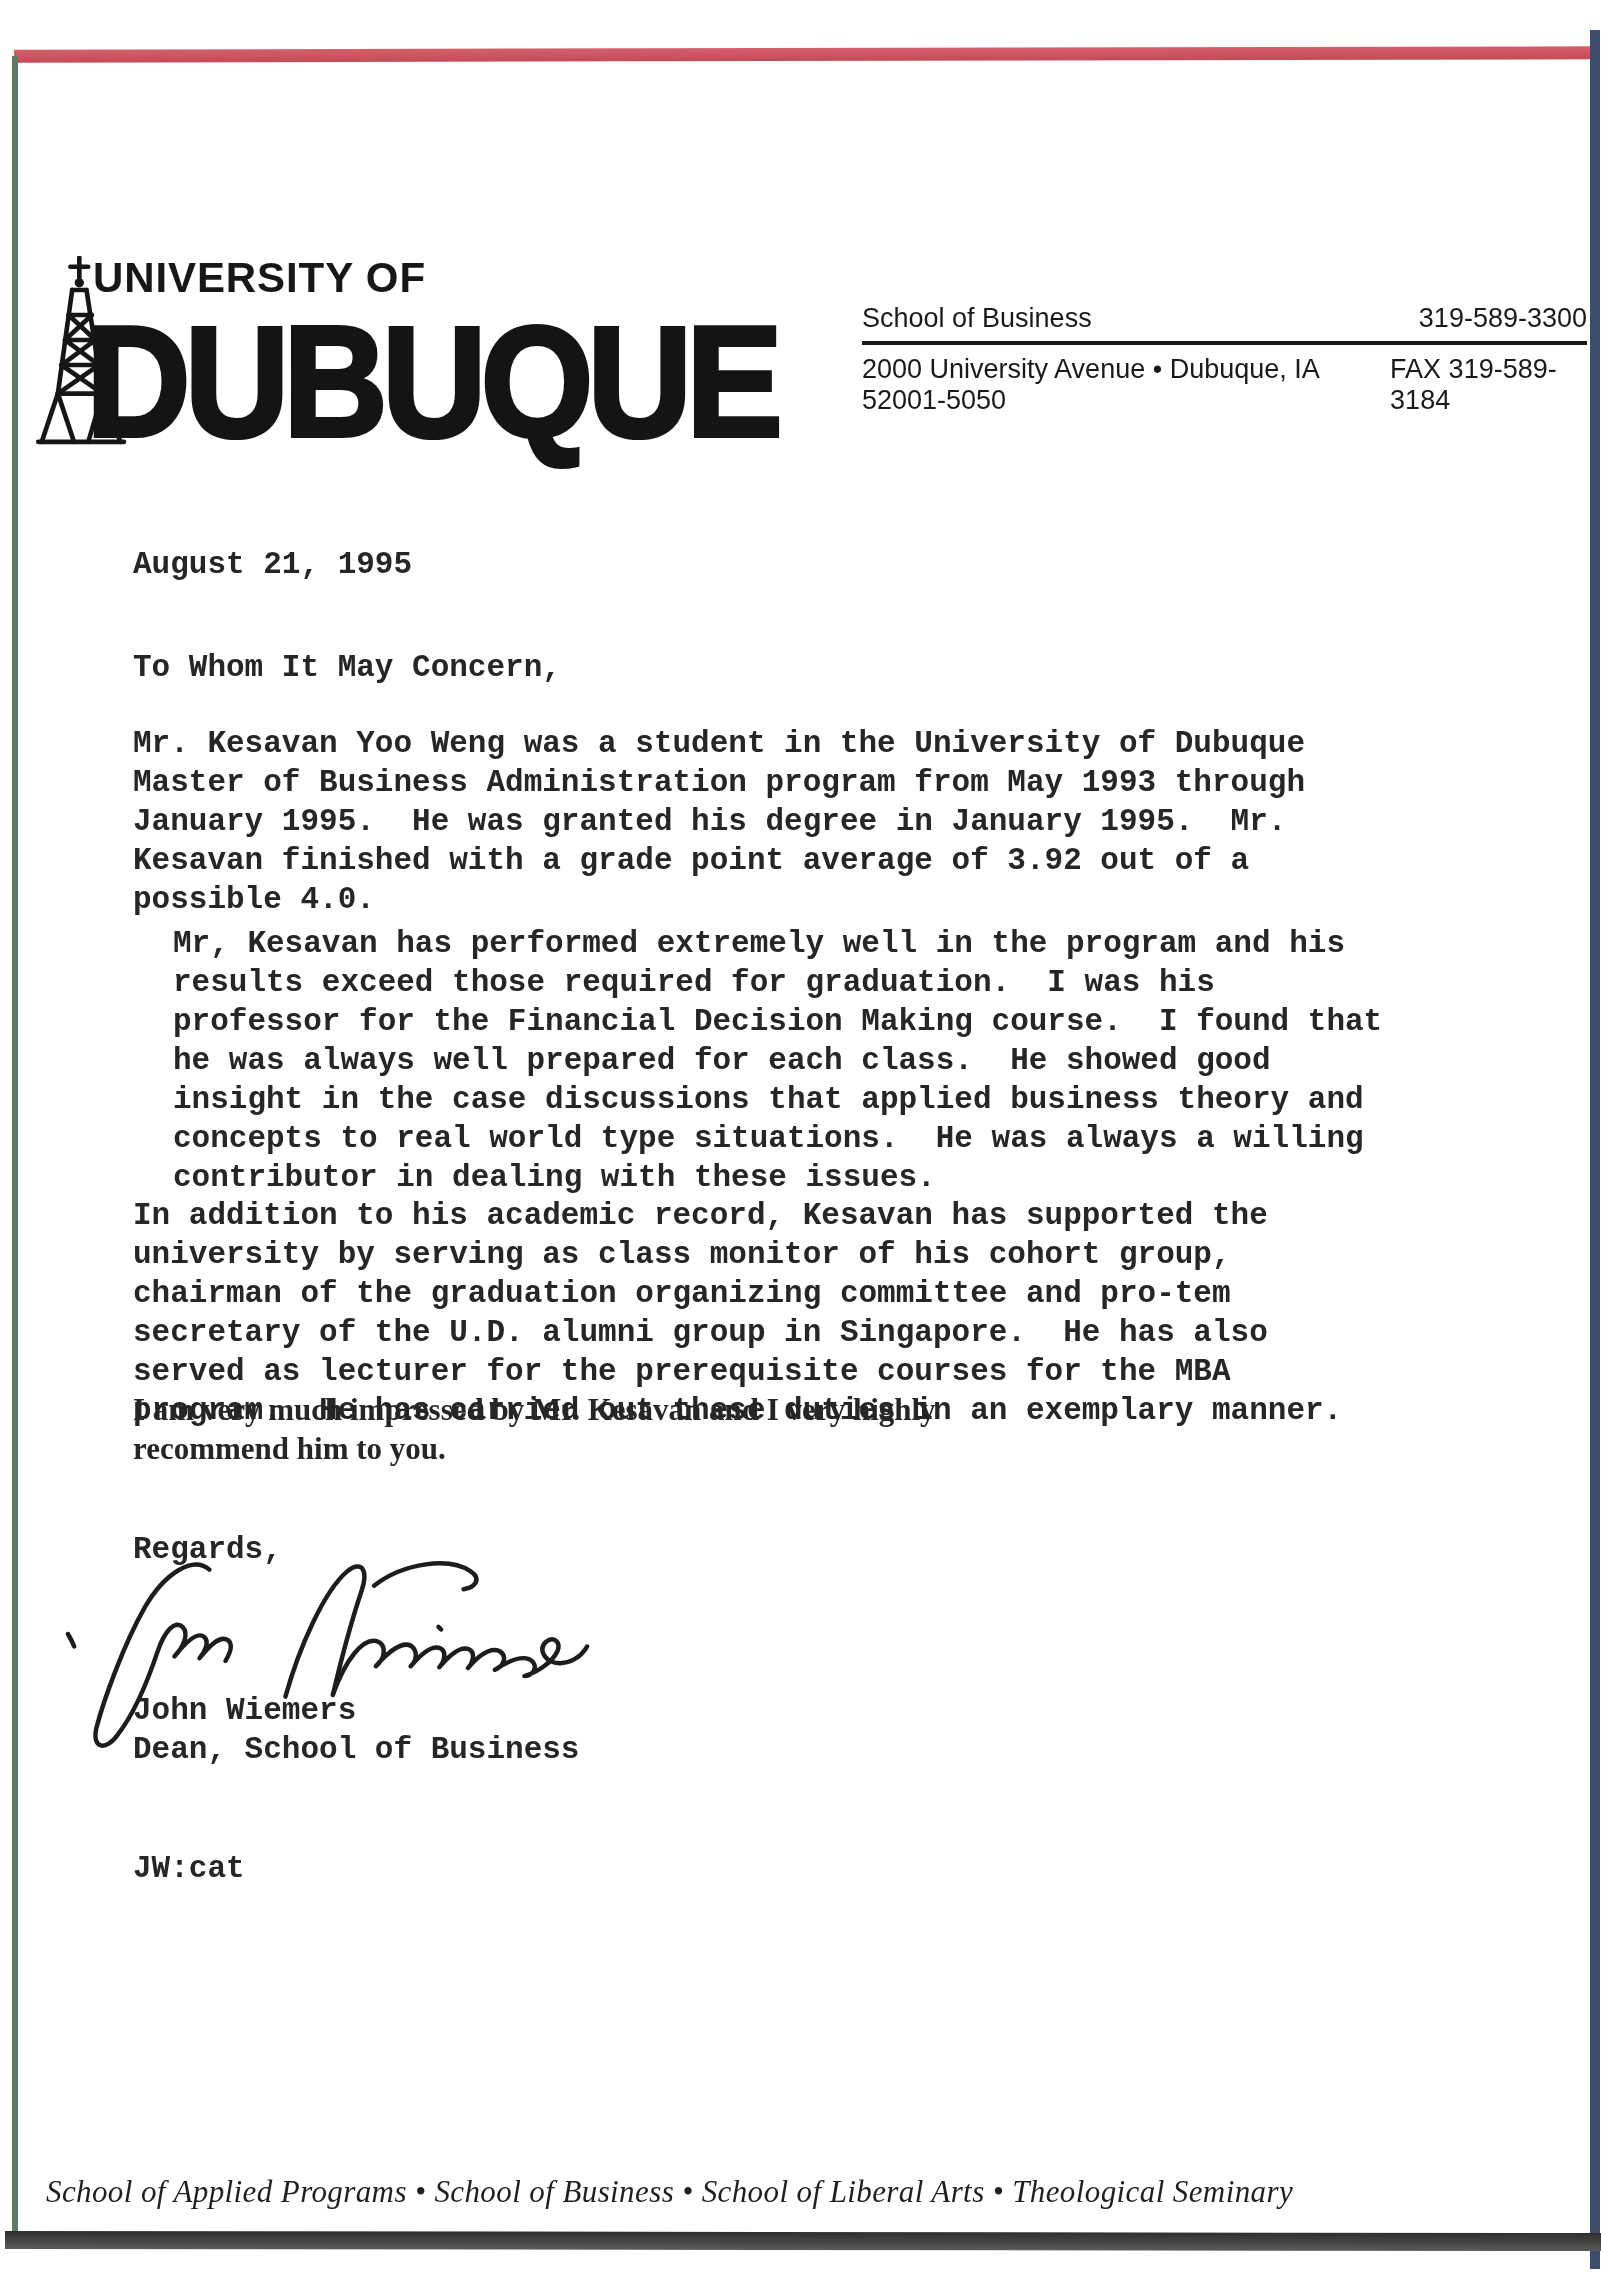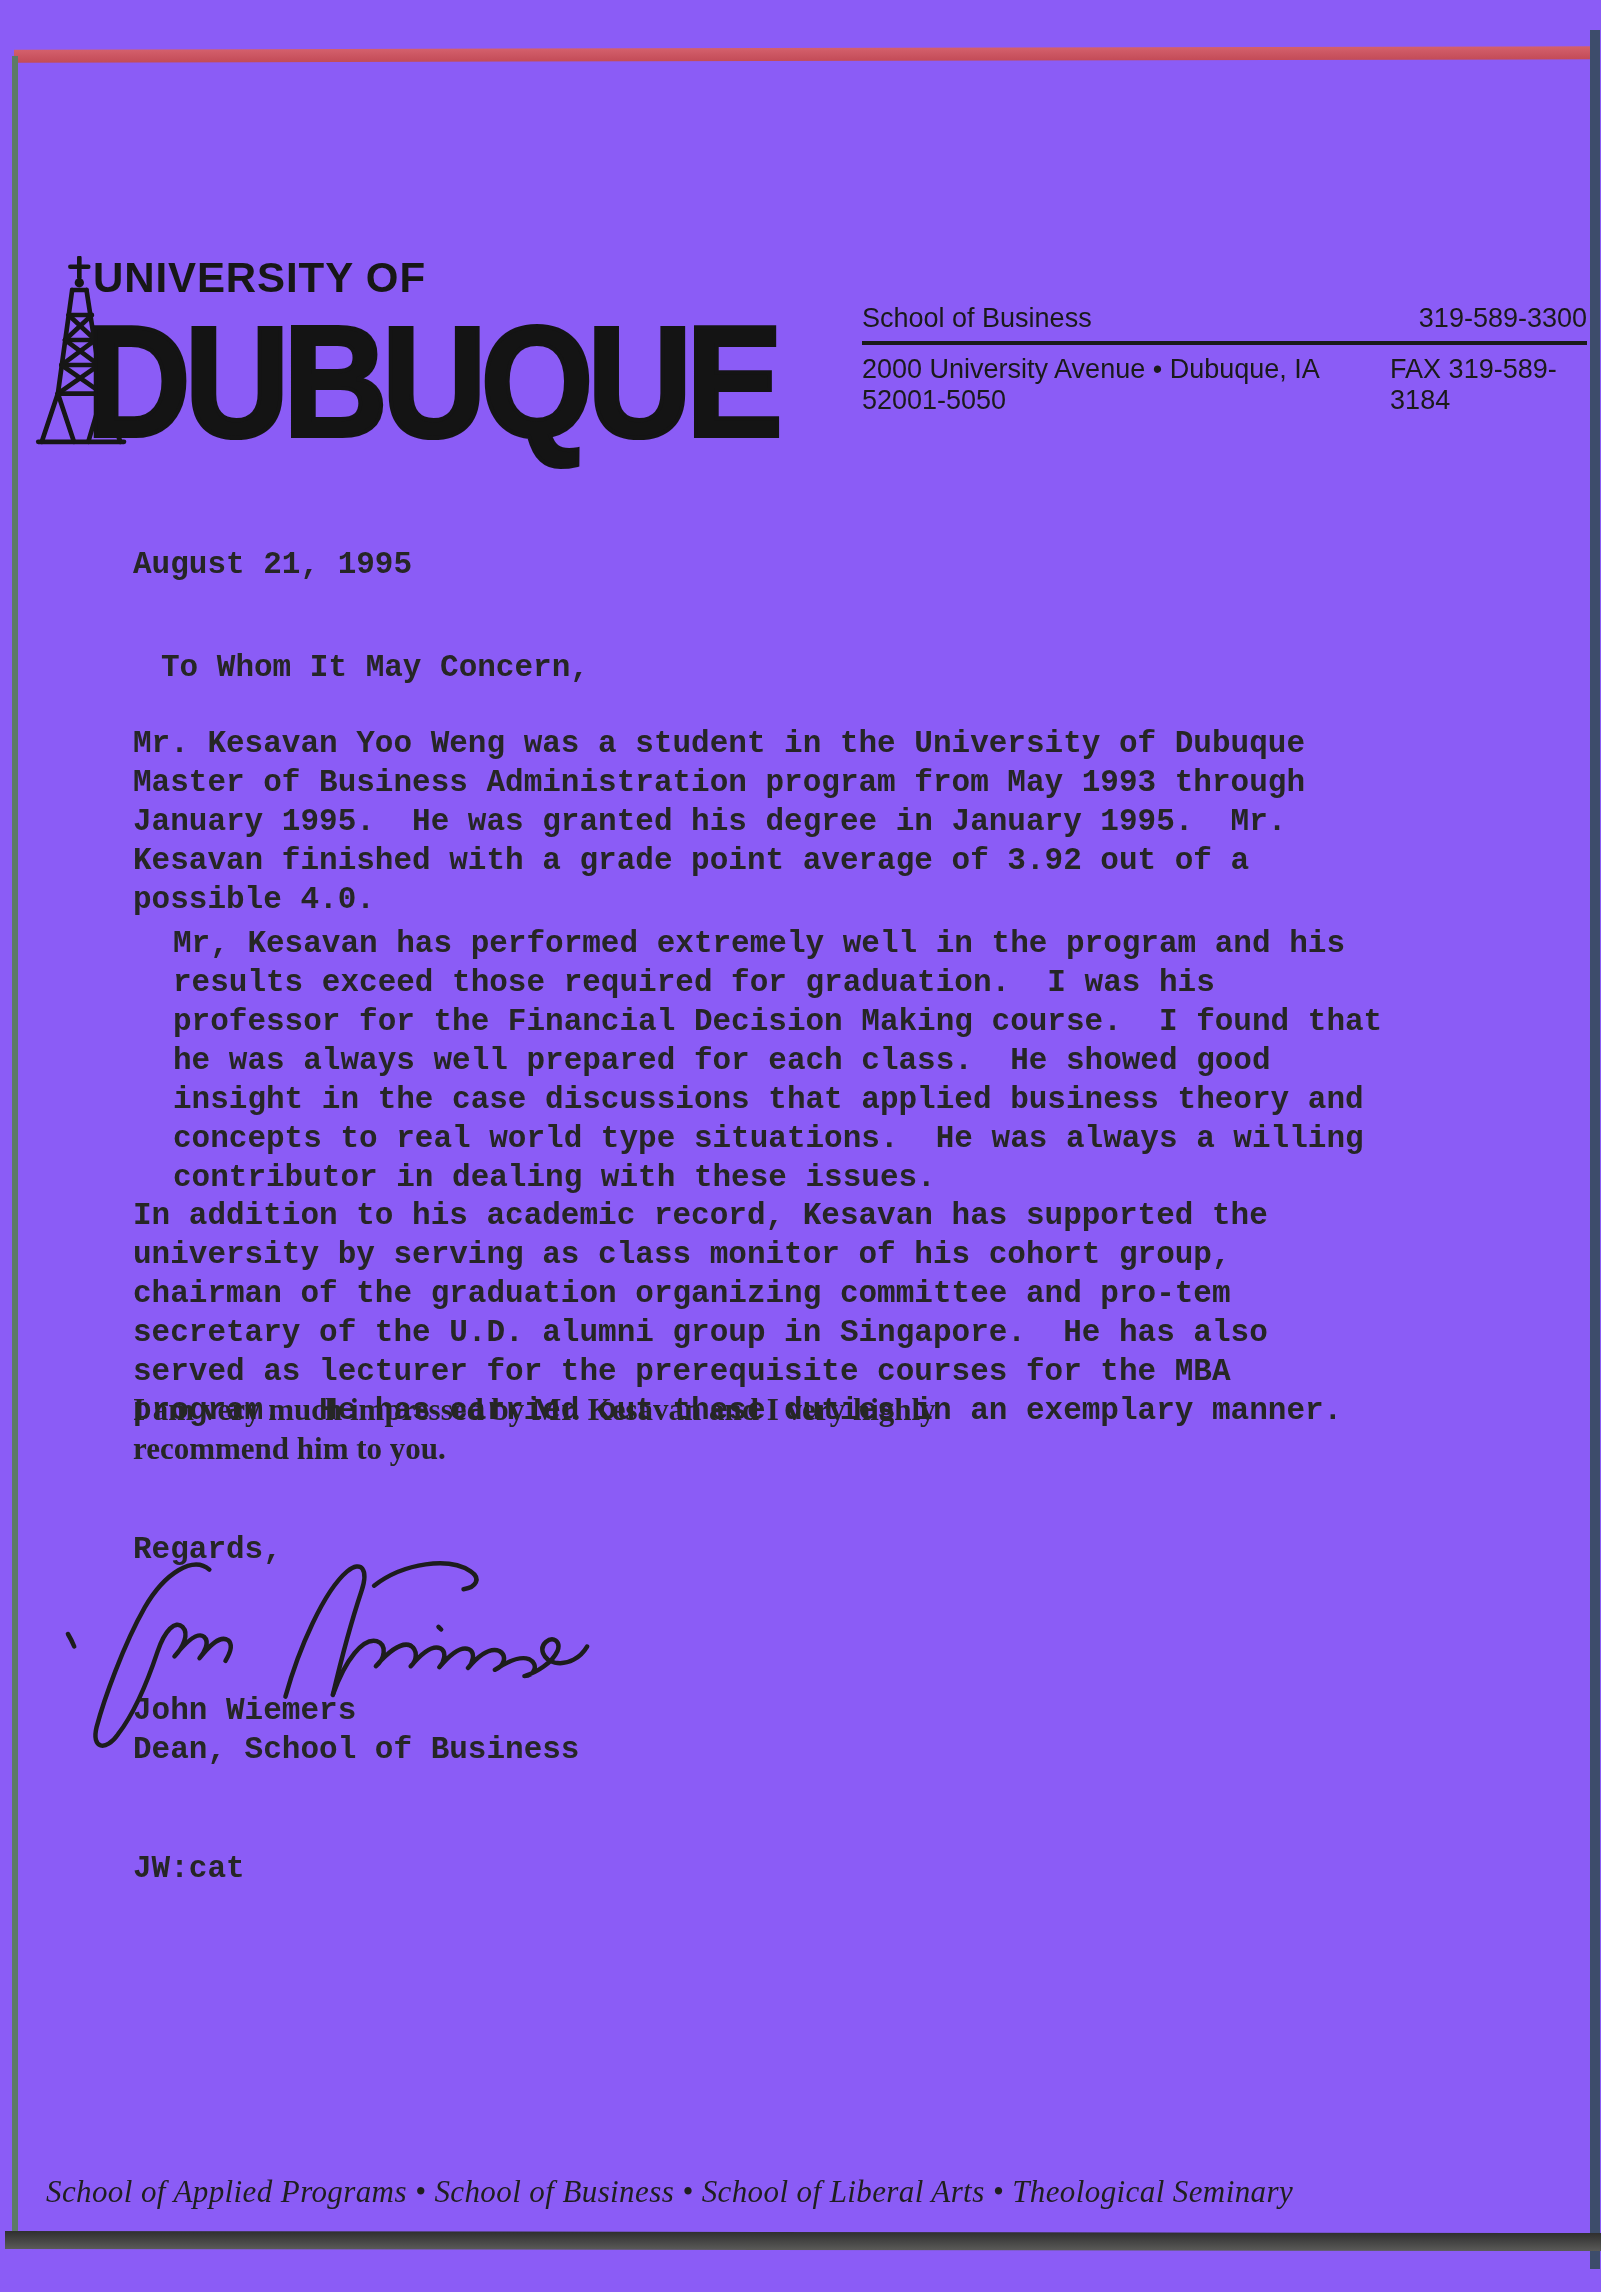--- a/index.html
+++ b/index.html
@@ -1,19 +1,19 @@
 <!DOCTYPE html>
 <html style="font-size:14.3px"><head>
 <meta charset="utf-8">
 <style>
   html,body{margin:0;padding:0;background:#e9e9e6;}
   .page{
     position:relative;
     width:1601px;height:2293px;
-    background:#8b5cf6;
+    background:#ffffff;
     overflow:hidden;
     font-family:"Liberation Sans",sans-serif;
     color:#1c1c1c;
   }
   
   .scan-top-bar{position:absolute;left:14.3px;right:4.5px;top:48px;height:13.4px;
     background:linear-gradient(180deg,#d4606c,#c34b57);transform:rotate(-0.12deg);}
   .scan-left-line{position:absolute;left:11.6px;top:56px;width:6.3px;height:2176px;
     background:#5d7a66;}
   .scan-right-line{position:absolute;right:0.9px;top:30px;width:9.9px;height:2239px;
@@ -32,21 +32,21 @@
   .dept-row{display:flex;justify-content:space-between;font-weight:normal;font-size:27px;color:#1a1a1a;}
   .dept-rule{height:3.6px;background:#1a1a1a;margin:7.2px 0 9px 0;}
   
   .tw{
     position:absolute;left:133px;
     font-family:"Liberation Mono","DejaVu Sans Mono",monospace;
     font-weight:700;font-size:31px;line-height:39px;color:#262626;
     white-space:pre-wrap;
   }
   .date{top:545px;}
-  .salutation{top:648px;margin-left:28px;}
+  .salutation{top:648px;}
   .p1{top:724px;}
   .p2{top:924px;margin-left:40px;}
   .p3{top:1196px;}
   .p4{top:1390px;font-family:Liberation Serif, serif;}
   .closing{top:1530px;}
   .signed-block{top:1691px;}
   .reference{top:1849px;}
   .signature{position:absolute;left:59px;top:1548px;}
   
   .footer{

